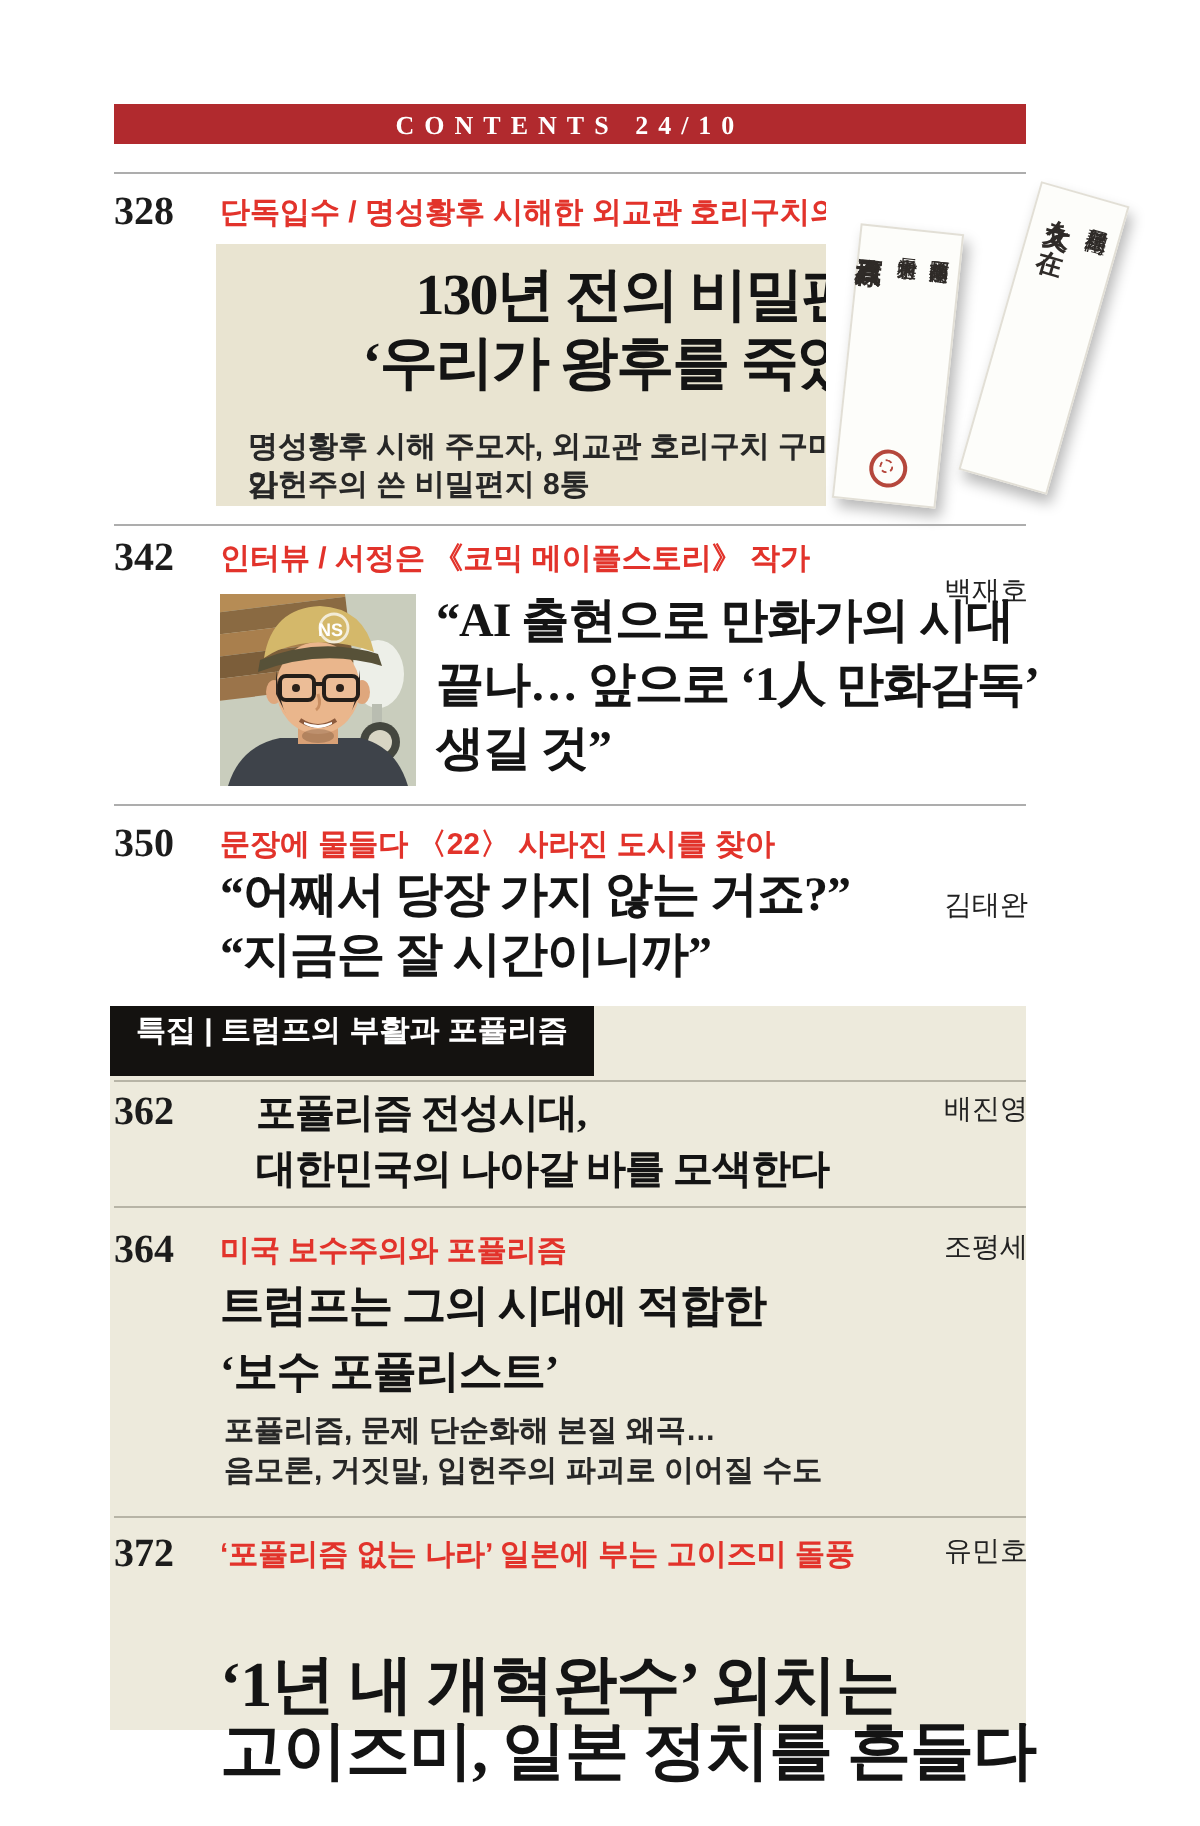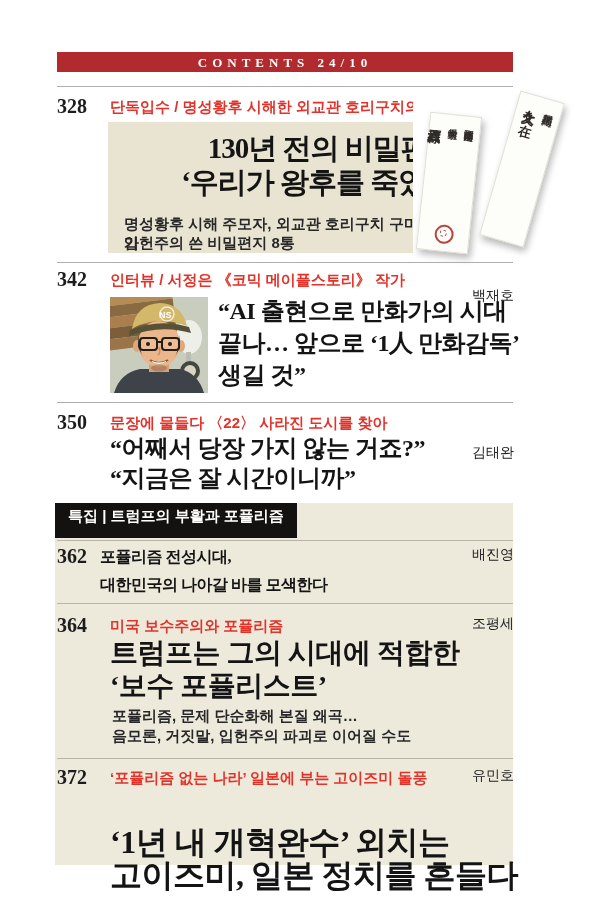--- a/index.html
+++ b/index.html
@@ -135,33 +135,33 @@
     </div>
   </div>
 
   <div class="panel"></div>
   <div class="secband">특집 | 트럼프의 부활과 포퓰리즘</div>
   <div class="prule" style="top:540px;"></div>
 
   <div>
     <div class="num" style="top:546px;">362</div>
     <div class="author" style="top:546px;">배진영</div>
-    <div class="stitle" style="left:100px;top:543px;font-size:16px;line-height:28px;">
+    <div class="stitle" style="left:128px;top:543px;font-size:20px;line-height:28px;">
       <div>포퓰리즘 전성시대,</div>
       <div>대한민국의 나아갈 바를 모색한다</div>
     </div>
   </div>
 
   <div class="prule" style="top:603px;"></div>
 
   <div>
     <div class="num" style="top:615px;">364</div>
     <div class="cat" style="top:617px;">미국 보수주의와 포퓰리즘</div>
     <div class="author" style="top:615px;">조평세</div>
-    <div class="stitle" style="left:110px;top:636px;font-size:28px;line-height:33px;">
+    <div class="stitle" style="left:110px;top:636px;font-size:22px;line-height:33px;">
       <div>트럼프는 그의 시대에 적합한</div>
       <div>‘보수 포퓰리스트’</div>
     </div>
     <div class="sdesc" style="left:112px;top:706px;">포퓰리즘, 문제 단순화해 본질 왜곡…</div>
     <div class="sdesc" style="left:112px;top:726px;">음모론, 거짓말, 입헌주의 파괴로 이어질 수도</div>
   </div>
 
   <div class="prule" style="top:758px;"></div>
 
   <div>

